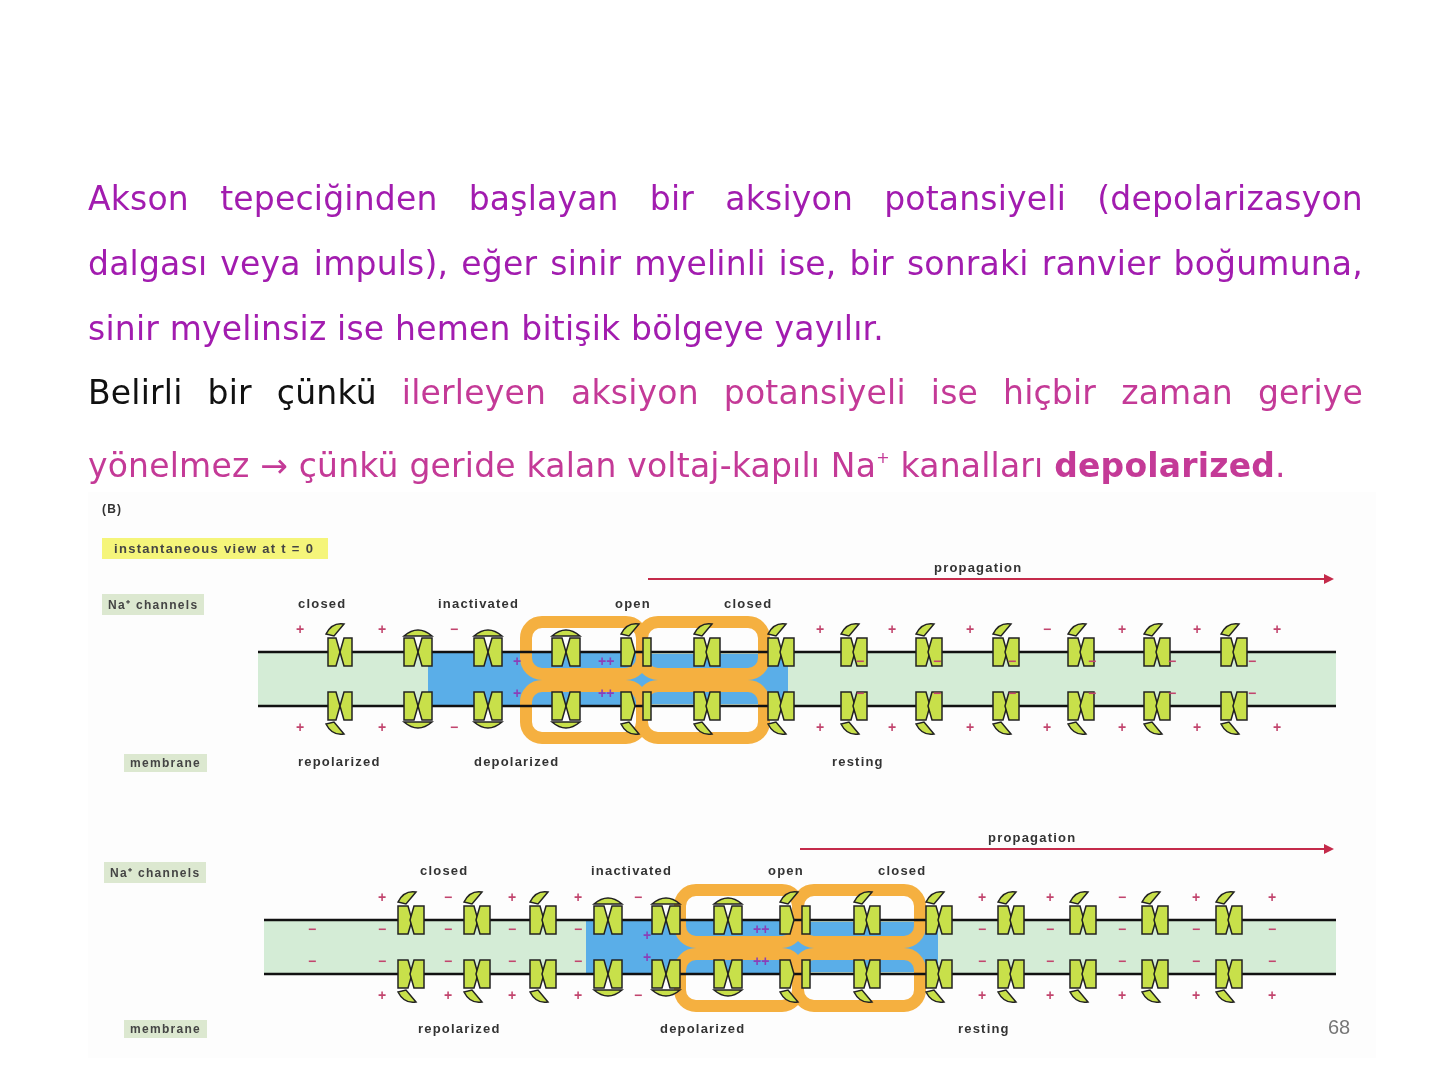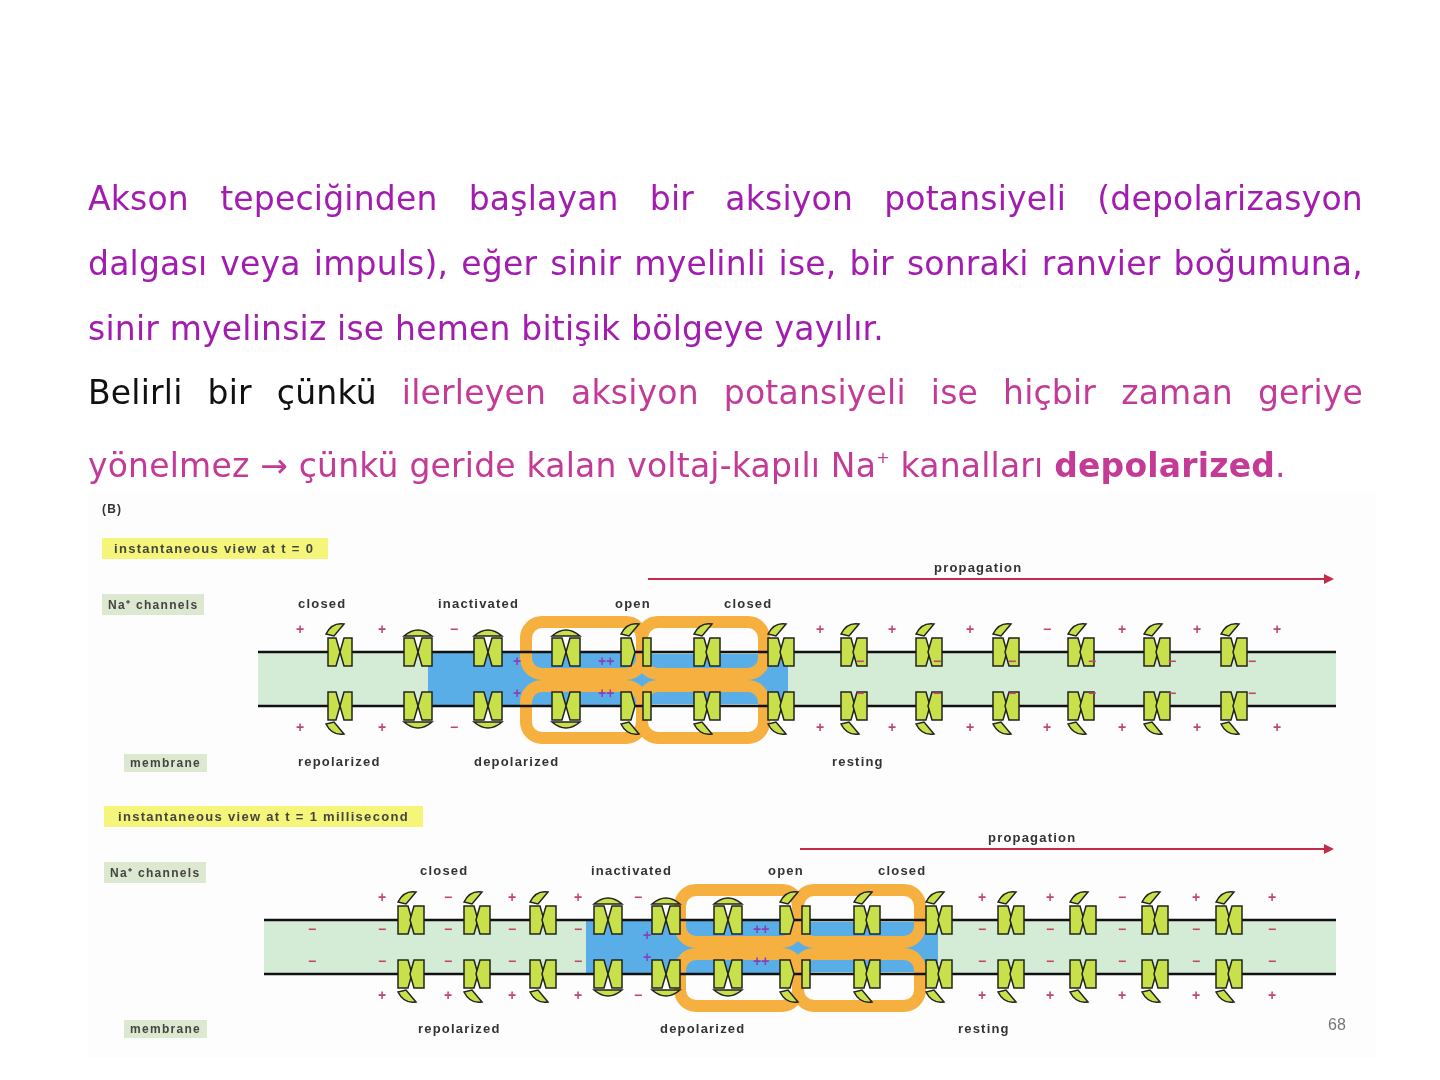--- a/index.html
+++ b/index.html
@@ -14,21 +14,21 @@
 
   .figure { position: absolute; left: 88px; top: 492px; width: 1288px; height: 566px; background: #fdfdfd; }
   .fig-text { position: absolute; font-family: "Liberation Sans", sans-serif; font-size: 14px; letter-spacing: 1.2px; color: #333; font-weight: bold; white-space: nowrap; }
   .fig-label-B { left: 14px; top: 10px; font-size: 12px; }
   .yellow-tag { position: absolute; background: #f5f57a; padding: 3px 14px; font-family: "Liberation Sans", sans-serif; font-size: 13px; letter-spacing: 1.3px; color: #444; font-weight: bold; white-space: nowrap; }
   .green-tag { position: absolute; background: #dce8d0; padding: 2px 6px; font-family: "Liberation Sans", sans-serif; font-size: 12px; letter-spacing: 1.3px; color: #444; font-weight: bold; white-space: nowrap; text-align: right; }
   .arrow-line { position: absolute; height: 2px; background: #c42a4a; }
   .arrow-line::after { content: ""; position: absolute; right: -2px; top: -4px; border-left: 10px solid #c42a4a; border-top: 5px solid transparent; border-bottom: 5px solid transparent; }
   svg.membrane { position: absolute; left: 0; }
 
-  .page-num { position: absolute; left: 1328px; top: 1016px; font-family: "Liberation Sans", sans-serif; font-size: 16px; color: #777; }
+  .page-num { position: absolute; left: 1328px; top: 1016px; font-family: "Liberation Sans", sans-serif; font-size: 20px; color: #777; }
 </style>
 </head>
 <body>
 
 <div class="para para-blue">Akson tepeciğinden başlayan bir aksiyon potansiyeli (depolarizasyon dalgası veya impuls), eğer sinir myelinli ise, bir sonraki ranvier boğumuna, sinir myelinsiz ise hemen bitişik bölgeye yayılır.</div>
 
 <div class="para para-pink">
   <span class="black">Belirli bir çünkü</span><span> ilerleyen aksiyon potansiyeli ise hiçbir zaman geriye yönelmez → çünkü geride kalan voltaj-kapılı Na</span><sup class="na">+</sup><span> kanalları </span><span class="bold">depolarized</span><span>.</span>
 </div>
 
@@ -237,21 +237,20 @@
         <text x="425" y="84" fill="#8a3fb8">+</text>
         <text x="510" y="84" fill="#8a3fb8">++</text>
     </g>
   </svg>
 
   <div class="green-tag" style="left:36px; top:262px;">membrane</div>
   <div class="fig-text" style="left:210px; top:262px; font-size:13px;">repolarized</div>
   <div class="fig-text" style="left:386px; top:262px; font-size:13px;">depolarized</div>
   <div class="fig-text" style="left:744px; top:262px; font-size:13px;">resting</div>
 
-  <div class="yellow-tag" style="left:16px; top:314px;">instantaneous view at t = 1 millisecond</div>
   <div class="fig-text" style="left:900px; top:338px; font-size:13px;">propagation</div>
   <div class="arrow-line" style="left:712px; top:356px; width:532px;"></div>
 
   <div class="green-tag" style="left:16px; top:370px;">Na⁺ channels</div>
   <div class="fig-text" style="left:332px; top:371px; font-size:13px;">closed</div>
   <div class="fig-text" style="left:503px; top:371px; font-size:13px;">inactivated</div>
   <div class="fig-text" style="left:680px; top:371px; font-size:13px;">open</div>
   <div class="fig-text" style="left:790px; top:371px; font-size:13px;">closed</div>
 
   <svg class="membrane" style="top:390px;" width="1288" height="130" viewBox="0 0 1288 130">

